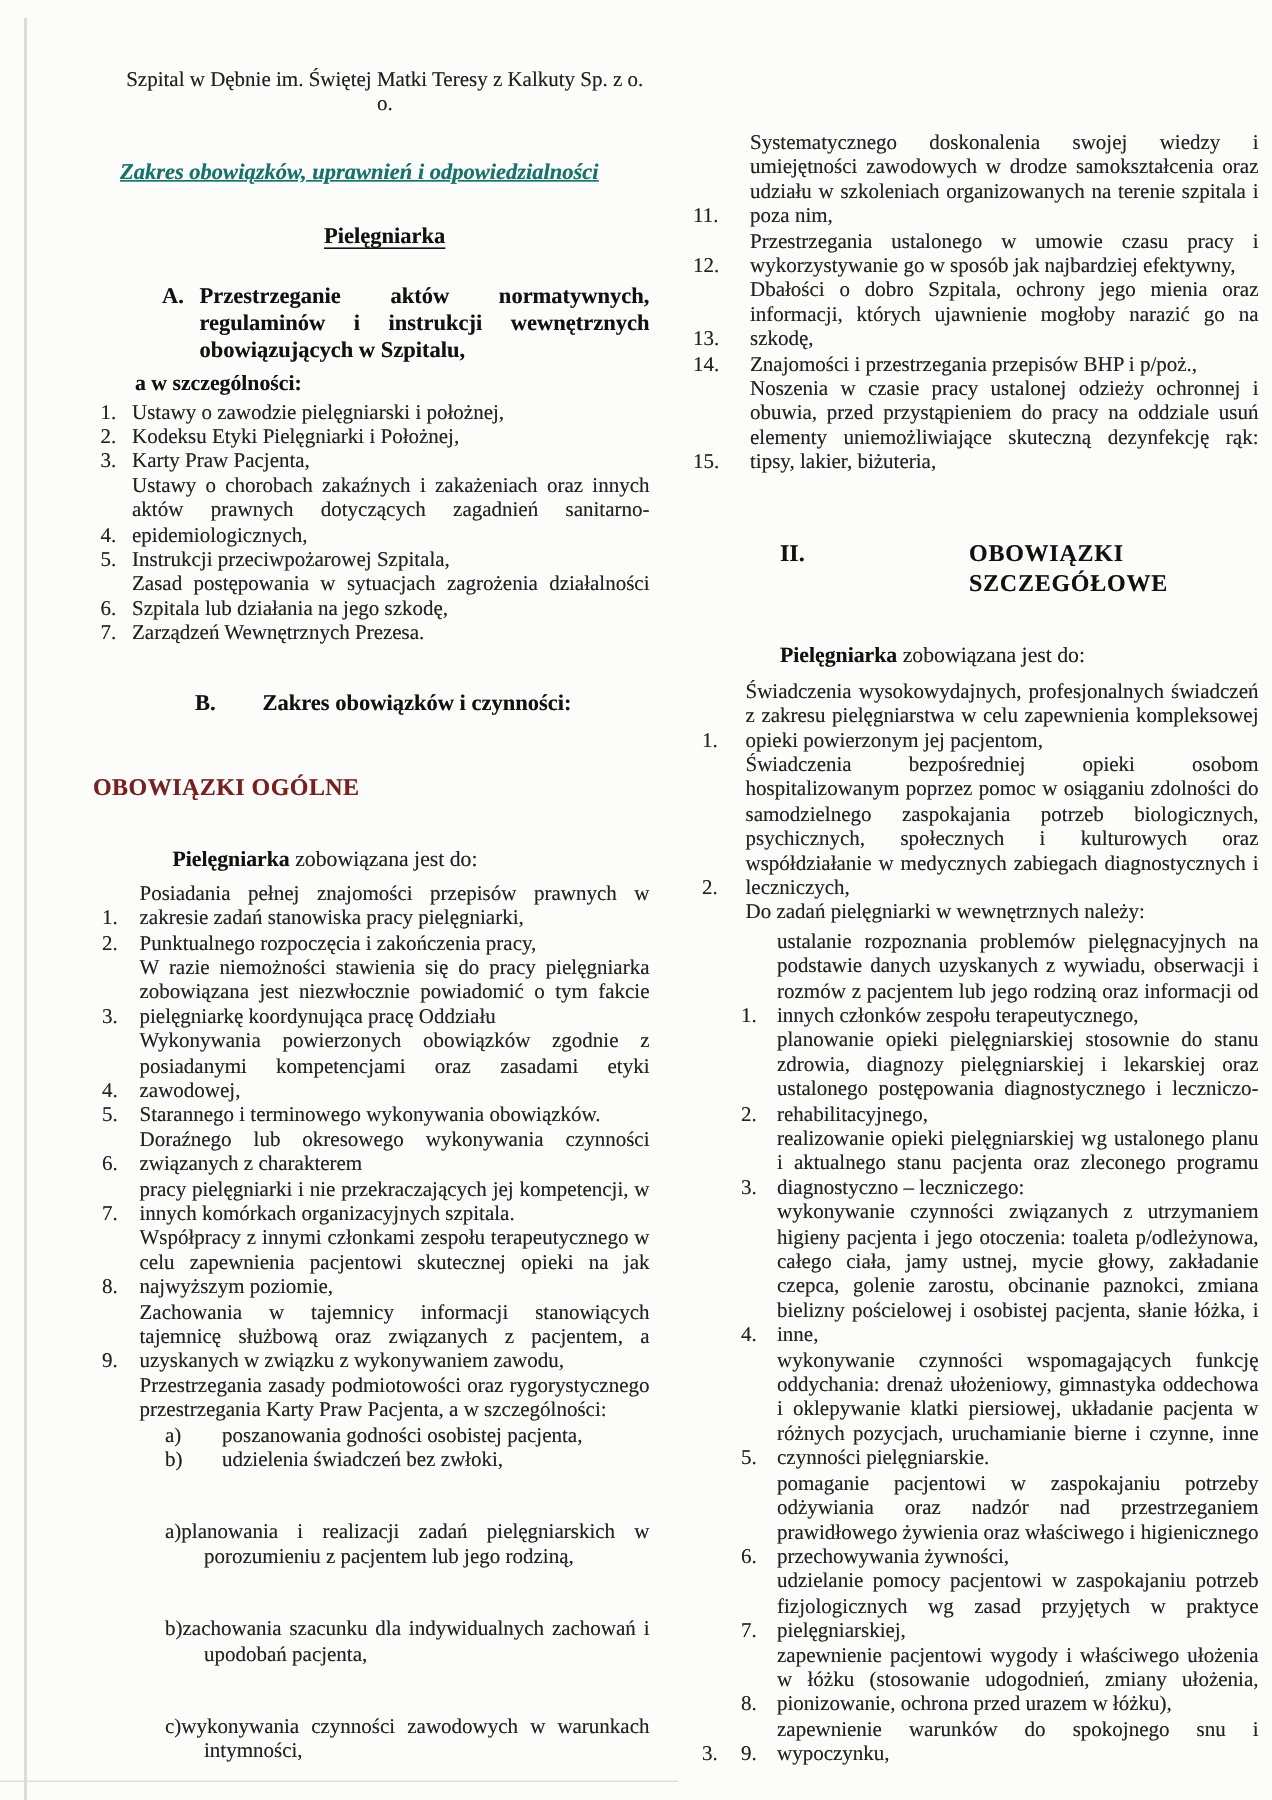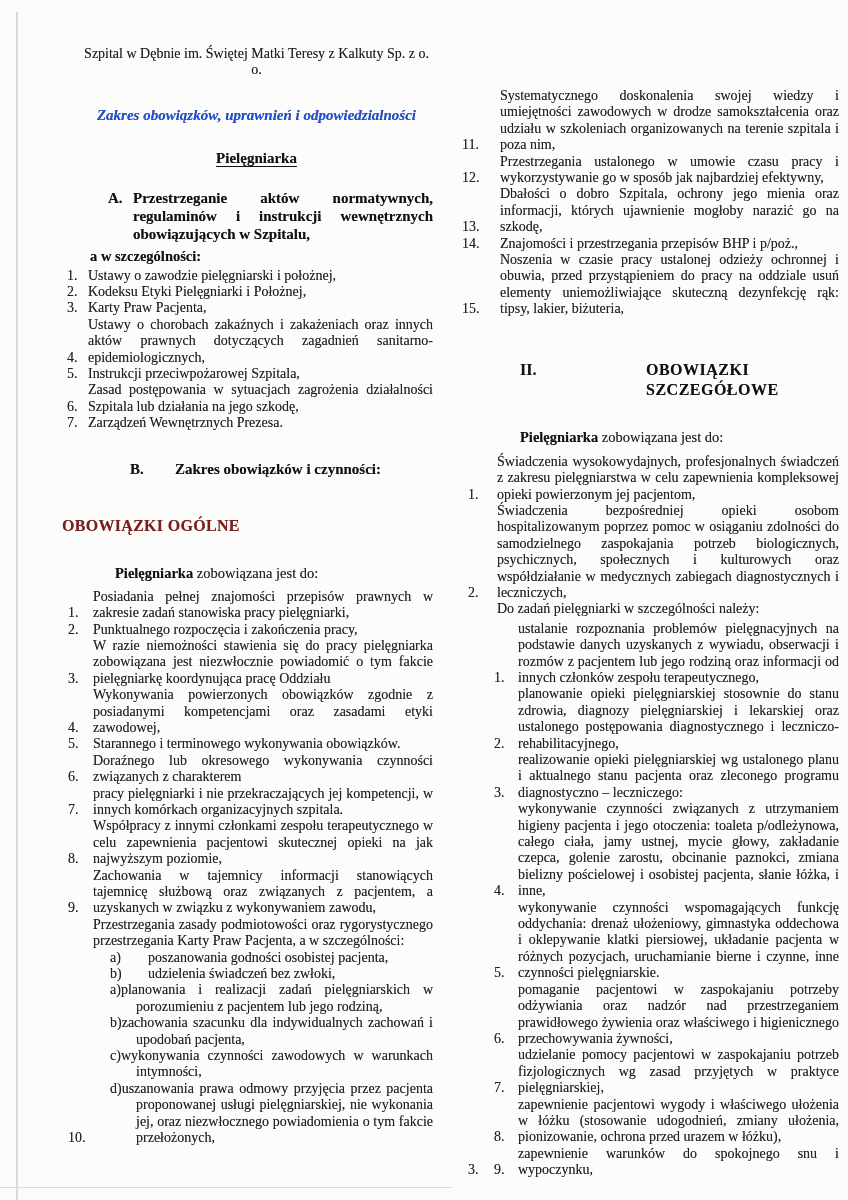--- a/index.html
+++ b/index.html
@@ -15,21 +15,21 @@
   
   .edge-v { position:absolute; left:16px; top:12px; width:2px; height:1188px; background:#d4d4d1; opacity:.85; }
   .edge-h { position:absolute; left:0; top:1187px; width:452px; height:1px; background:#dcdcd9; }
 
   .col { position:absolute; top:0; font-size:14px; line-height:16.4px; }
   .col.left  { left:62px;  width:371px; }
   .col.right { left:462px; width:377px; }
 
   .head-block { padding-left:18px; }
   .doc-header { margin-top:46px; text-align:center; font-size:14px; color:#1e1e1e; }
-  .doc-title  { margin-top:28px; text-align:center; font-size:15px; font-weight:bold; font-style:italic; color:#1d4ed8; }
+  .doc-title  { margin-top:28px; text-align:left; font-size:15px; font-weight:bold; font-style:italic; color:#0f766e;text-decoration:underline; }
   .doc-subtitle { margin-top:27px; text-align:center; font-size:15px; font-weight:bold; color:#111; }
   .doc-subtitle .u { text-decoration:underline; text-underline-offset:3px; }
 
   .sec-a { margin-top:22px; margin-left:46px; display:flex; font-weight:bold; font-size:15px; line-height:18px; color:#111; }
   .sec-a .m { flex:0 0 25px; }
   .sec-a .t { flex:1; text-align:justify; }
   .sec-a-sub { margin-top:4px; margin-left:28px; font-weight:bold; font-size:14.5px; line-height:18px; color:#111; }
 
   .num-list { margin-top:3px; }
   .num-list .li { display:flex;align-items:flex-end; }
@@ -46,21 +46,21 @@
   .intro { margin-top:28px; font-size:14.5px; line-height:18px; }
   .intro b { color:#111; }
 
   #list-b { margin-top:7px; padding-left:6px; }
   #list-b > .li > .m { width:25px; }
 
   .subs { margin-left:17px; }
   .sub.spaced { display:flex; }
   .sub.spaced .m { flex:0 0 38px; }
   .sub.spaced .t { flex:1; text-align:justify; }
-  .sub.glued .t { text-align:justify; padding-left:26px; text-indent:-26px; }
+  .sub.glued .t { text-align:justify; padding-left:26px; text-indent:-26px;margin-top:32px; }
 
   #list-r1 { margin-top:88px; }
   #list-r1 > .li > .m { width:38px; }
 
   .sec-ii { margin-top:42px; margin-left:58px; display:flex; font-weight:bold; font-size:16px; line-height:20px; letter-spacing:.5px; color:#111;gap:36px; }
   .sec-ii .m { flex:0 0 90px; letter-spacing:0; }
 
   #list-r2 { margin-top:8px; padding-left:6px; }
   #list-r2 > .li > .m { width:29px; }
   .subsnum { margin-left:-3px; }
@@ -280,21 +280,21 @@
         </div>
         <div class="li">
           <span class="m">2.</span>
           <div class="body">
             <div class="t">Świadczenia bezpośredniej opieki osobom hospitalizowanym poprzez pomoc w osiąganiu zdolności do samodzielnego zaspokajania potrzeb biologicznych, psychicznych, społecznych i kulturowych oraz współdziałanie w medycznych zabiegach diagnostycznych i leczniczych,</div>
           </div>
         </div>
         <div class="li">
           <span class="m">3.</span>
           <div class="body">
-            <div class="t">Do zadań pielęgniarki w szczególności należy:</div>
+            <div class="t">Do zadań pielęgniarki w wewnętrznych należy:</div>
             <div class="subsnum num-list">
               <div class="li">
                 <span class="m">1.</span>
                 <div class="body">
                   <div class="t">ustalanie rozpoznania problemów pielęgnacyjnych na podstawie danych uzyskanych z wywiadu, obserwacji i rozmów z pacjentem lub jego rodziną oraz informacji od innych członków zespołu terapeutycznego,</div>
                 </div>
               </div>
               <div class="li">
                 <span class="m">2.</span>
                 <div class="body">

